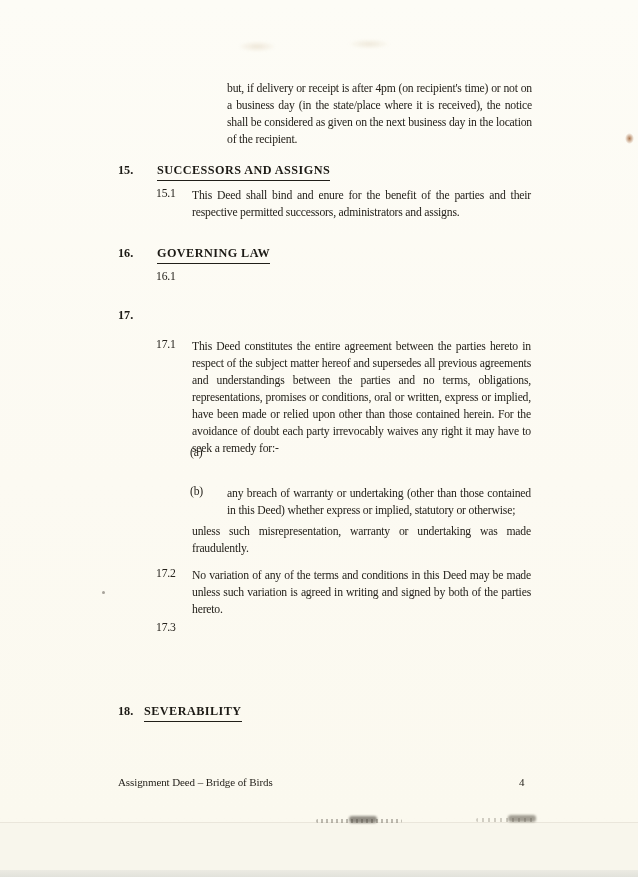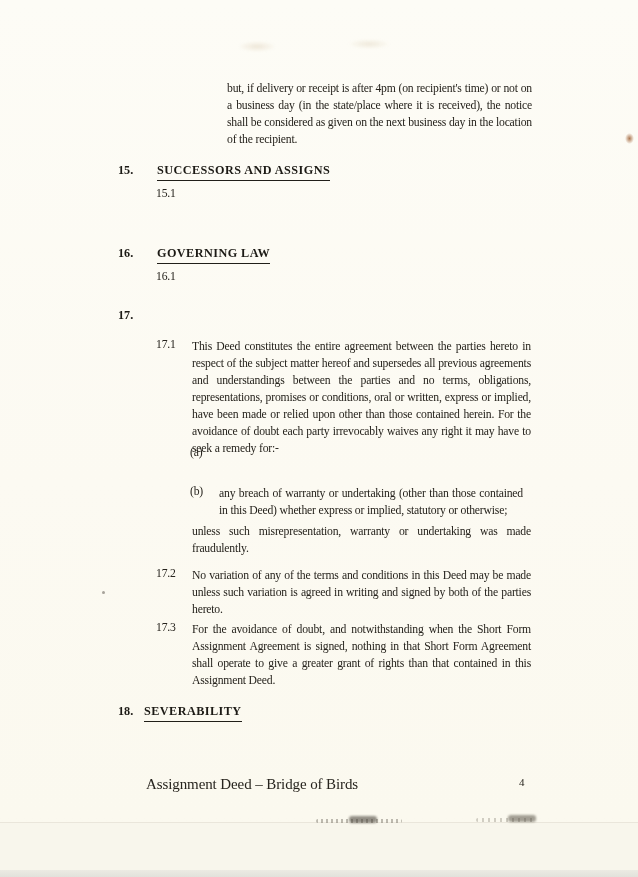--- a/index.html
+++ b/index.html
@@ -29,27 +29,27 @@
 
   
   .b-cont   { left:227px; top:80px;  width:305px; }
   .s15-num  { left:118px; top:163px; } .s15-title { left:157px; top:163px; }
   .c151-num { left:156px; top:187px; } .c151-text { left:192px; top:187px; width:339px; }
   .s16-num  { left:118px; top:246px; } .s16-title { left:157px; top:246px; }
   .c161-num { left:156px; top:270px; } .c161-text { left:192px; top:270px; width:339px; }
   .s17-num  { left:118px; top:308px; } .s17-title { left:157px; top:308px; }
   .c171-num { left:156px; top:338px; } .c171-text { left:192px; top:338px; width:339px; }
   .ia-label { left:190px; top:446px; } .ia-text  { left:227px; top:446px; width:304px; }
-  .ib-label { left:190px; top:485px; } .ib-text  { left:219px; top:485px; width:304px; }
+  .ib-label { left:190px; top:485px; } .ib-text  { left:227px; top:485px; width:304px; }
   .b-unless { left:192px; top:523px; width:339px; }
   .c172-num { left:156px; top:567px; } .c172-text { left:192px; top:567px; width:339px; }
   .c173-num { left:156px; top:621px; } .c173-text { left:192px; top:621px; width:339px; }
   .s18-num  { left:118px; top:704px; } .s18-title { left:144px; top:704px; }
 
-  .footer-title { position:absolute; left:118px; top:776px; font-size:15px; letter-spacing:-0.1px;margin-left:28px; }
+  .footer-title { position:absolute; left:118px; top:776px; font-size:11px; letter-spacing:-0.1px; }
   .footer-page  { position:absolute; left:519px; top:776px; font-size:11px; }
 
   
   .bottom-strip {
     position:absolute; left:0; right:0; top:822px; height:55px;
     background:#f8f6ec; border-top:1px solid rgba(190,184,168,0.25);
   }
   .bottom-band {
     position:absolute; left:0; right:0; top:870px; height:7px;
     background:linear-gradient(180deg,#ecebe3,#e2e2db);
@@ -95,41 +95,41 @@
 <div class="page">
 
   <div class="top-smudge-1"></div>
   <div class="top-smudge-2"></div>
 
   <div class="block b-cont">but, if delivery or receipt is after 4pm (on recipient's time) or not on a business day (in the state/place where it is received), the notice shall be considered as given on the next business day in the location of the recipient.</div>
 
   <span class="sec-num s15-num">15.</span>
   <span class="sec-title s15-title">SUCCESSORS AND ASSIGNS</span>
   <span class="cnum c151-num">15.1</span>
+  <div class="block c151-text">This Deed shall bind and enure for the benefit of the parties and their respective permitted successors, administrators and assigns.</div>
 
   <span class="sec-num s16-num">16.</span>
   <span class="sec-title s16-title">GOVERNING LAW</span>
   <span class="cnum c161-num">16.1</span>
 
   <span class="sec-num s17-num">17.</span>
   <span class="cnum c171-num">17.1</span>
   <div class="block c171-text">This Deed constitutes the entire agreement between the parties hereto in respect of the subject matter hereof and supersedes all previous agreements and understandings between the parties and no terms, obligations, representations, promises or conditions, oral or written, express or implied, have been made or relied upon other than those contained herein. For the avoidance of doubt each party irrevocably waives any right it may have to seek a remedy for:-</div>
 
   <span class="ilabel ia-label">(a)</span>
 
   <span class="ilabel ib-label">(b)</span>
   <div class="block ib-text">any breach of warranty or undertaking (other than those contained in this Deed) whether express or implied, statutory or otherwise;</div>
 
   <div class="block b-unless">unless such misrepresentation, warranty or undertaking was made fraudulently.</div>
 
   <span class="cnum c172-num">17.2</span>
   <div class="block c172-text">No variation of any of the terms and conditions in this Deed may be made unless such variation is agreed in writing and signed by both of the parties hereto.</div>
 
   <span class="cnum c173-num">17.3</span>
-  <div class="block c173-text">For the avoidance of doubt, and notwithstanding when the Short Form Assignment Agreement is signed, nothing in that Short Form Agreement shall operate to give a greater grant of rights than that contained in this Assignment Deed.</div>
 
   <span class="sec-num s18-num">18.</span>
   <span class="sec-title s18-title">SEVERABILITY</span>
 
   <div class="footer-title">Assignment Deed – Bridge of Birds</div>
   <div class="footer-page">4</div>
 
   <div class="red-fleck"></div>
   <div class="margin-dot"></div>
   <div class="bottom-strip"></div>

